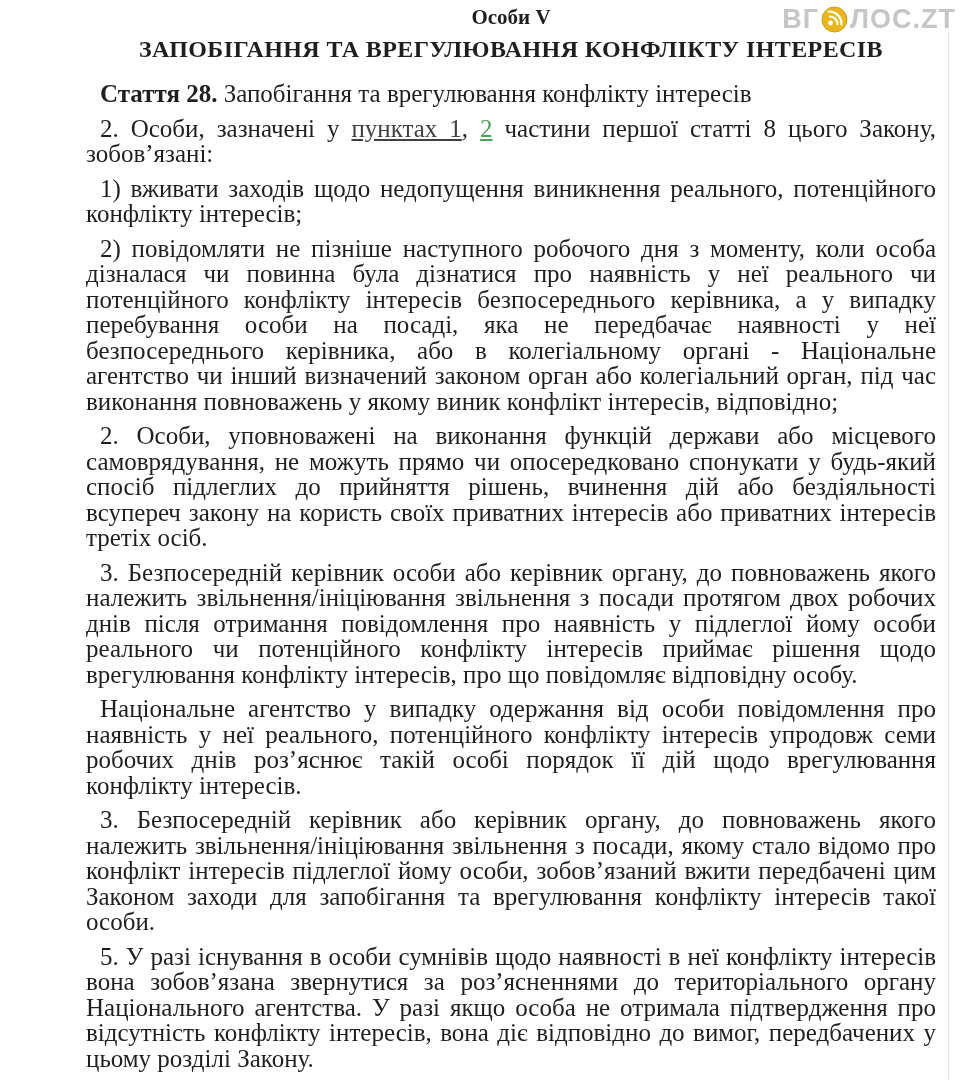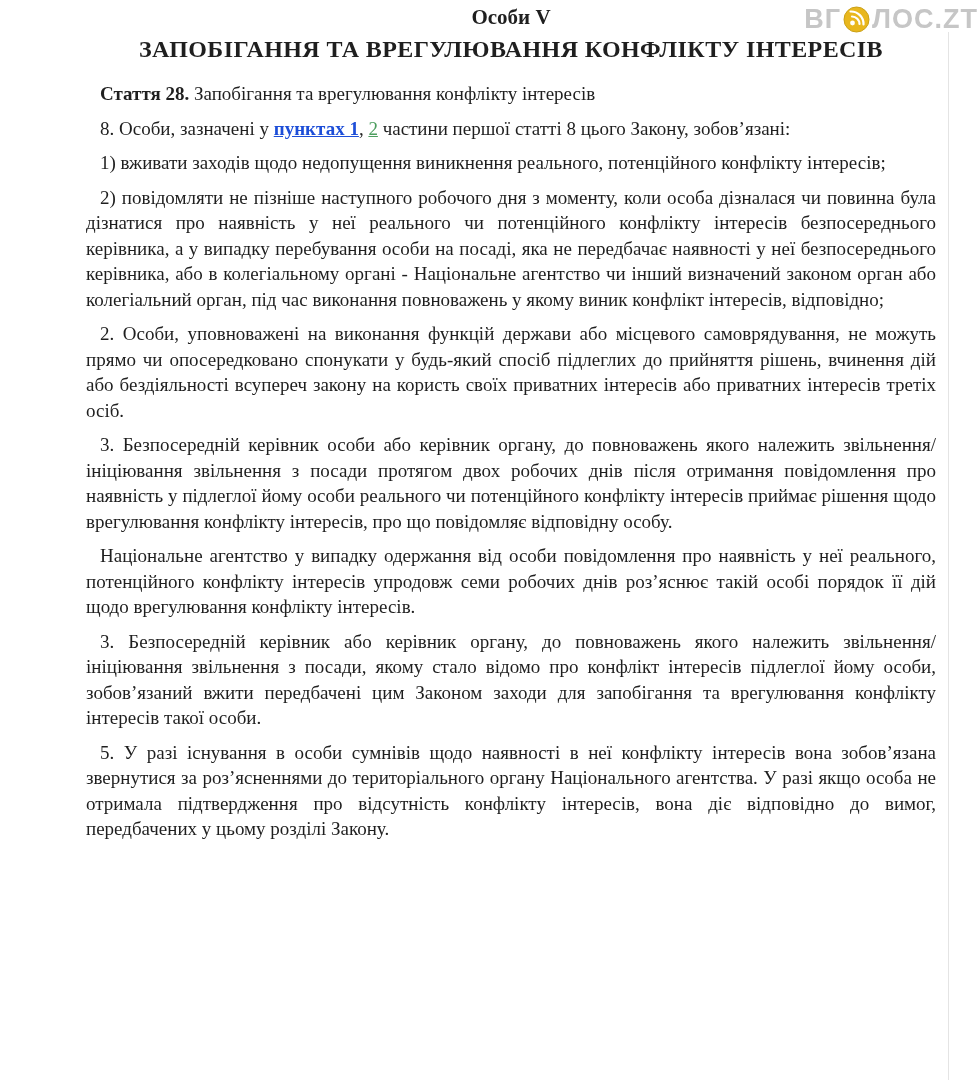--- a/index.html
+++ b/index.html
@@ -28,37 +28,37 @@
   }
   .doc-title {
     text-align: center;
     font-weight: bold;
     font-size: 24px;
     line-height: 30px;
     letter-spacing: 0.4px;
     margin: 0 0 17px 0;
   }
   p.body-par {
-    font-size: 19px;
+    font-size: 25px;
     line-height: 25.5px;
     text-align: justify;
     text-indent: 14px;
     margin: 0 0 9px 0;
   }
   p.article-line {
     text-align: left;
   }
   a.glink {
     text-decoration: underline;
     cursor: pointer;
   }
   .watermark {
     position: absolute;
     top: 4px;
-    right: 0;
+    right: 22px;
     display: flex;
     align-items: center;
     gap: 1px;
     font-family: "Liberation Sans", "DejaVu Sans", sans-serif;
     font-weight: bold;
     font-size: 27px;
     letter-spacing: 1px;
     user-select: none;
   }
   .watermark .logo {
@@ -92,21 +92,21 @@
     </span>
     <span>ЛОС.ZT</span>
   </div>
 
   <div class="chapter">Особи V</div>
   <div class="doc-title">ЗАПОБІГАННЯ ТА ВРЕГУЛЮВАННЯ КОНФЛІКТУ ІНТЕРЕСІВ</div>
 
   <p class="body-par article-line"><b>Стаття 28.</b>
     <span>Запобігання та врегулювання конфлікту інтересів</span></p>
 
-  <p class="body-par"><span>8. Особи, зазначені у </span><a href="#" class="glink" style="color: #1d4ed8; font-weight: bold;">пунктах 1</a><span>, </span><a href="#" class="glink" style="color: rgb(77, 158, 95);">2</a><span> частини першої статті 8 цього Закону, зобов’язані:</span></p>
+  <p class="body-par"><span>2. Особи, зазначені у </span><a href="#" class="glink" style="color: #404040;">пунктах 1</a><span>, </span><a href="#" class="glink" style="color: rgb(77, 158, 95);">2</a><span> частини першої статті 8 цього Закону, зобов’язані:</span></p>
 
   <p class="body-par">1) вживати заходів щодо недопущення виникнення реального, потенційного конфлікту інтересів;</p>
   <p class="body-par">2) повідомляти не пізніше наступного робочого дня з моменту, коли особа дізналася чи повинна була дізнатися про наявність у неї реального чи потенційного конфлікту інтересів безпосереднього керівника, а у випадку перебування особи на посаді, яка не передбачає наявності у неї безпосереднього керівника, або в колегіальному органі - Національне агентство чи інший визначений законом орган або колегіальний орган, під час виконання повноважень у якому виник конфлікт інтересів, відповідно;</p>
   <p class="body-par">2. Особи, уповноважені на виконання функцій держави або місцевого самоврядування, не можуть прямо чи опосередковано спонукати у будь-який спосіб підлеглих до прийняття рішень, вчинення дій або бездіяльності всупереч закону на користь своїх приватних інтересів або приватних інтересів третіх осіб.</p>
   <p class="body-par">3. Безпосередній керівник особи або керівник органу, до повноважень якого належить звільнення/ініціювання звільнення з посади протягом двох робочих днів після отримання повідомлення про наявність у підлеглої йому особи реального чи потенційного конфлікту інтересів приймає рішення щодо врегулювання конфлікту інтересів, про що повідомляє відповідну особу.</p>
   <p class="body-par">Національне агентство у випадку одержання від особи повідомлення про наявність у неї реального, потенційного конфлікту інтересів упродовж семи робочих днів роз’яснює такій особі порядок її дій щодо врегулювання конфлікту інтересів.</p>
   <p class="body-par">3. Безпосередній керівник або керівник органу, до повноважень якого належить звільнення/ініціювання звільнення з посади, якому стало відомо про конфлікт інтересів підлеглої йому особи, зобов’язаний вжити передбачені цим Законом заходи для запобігання та врегулювання конфлікту інтересів такої особи.</p>
   <p class="body-par">5. У разі існування в особи сумнівів щодо наявності в неї конфлікту інтересів вона зобов’язана звернутися за роз’ясненнями до територіального органу Національного агентства. У разі якщо особа не отримала підтвердження про відсутність конфлікту інтересів, вона діє відповідно до вимог, передбачених у цьому розділі Закону.</p>
 
 </div>

